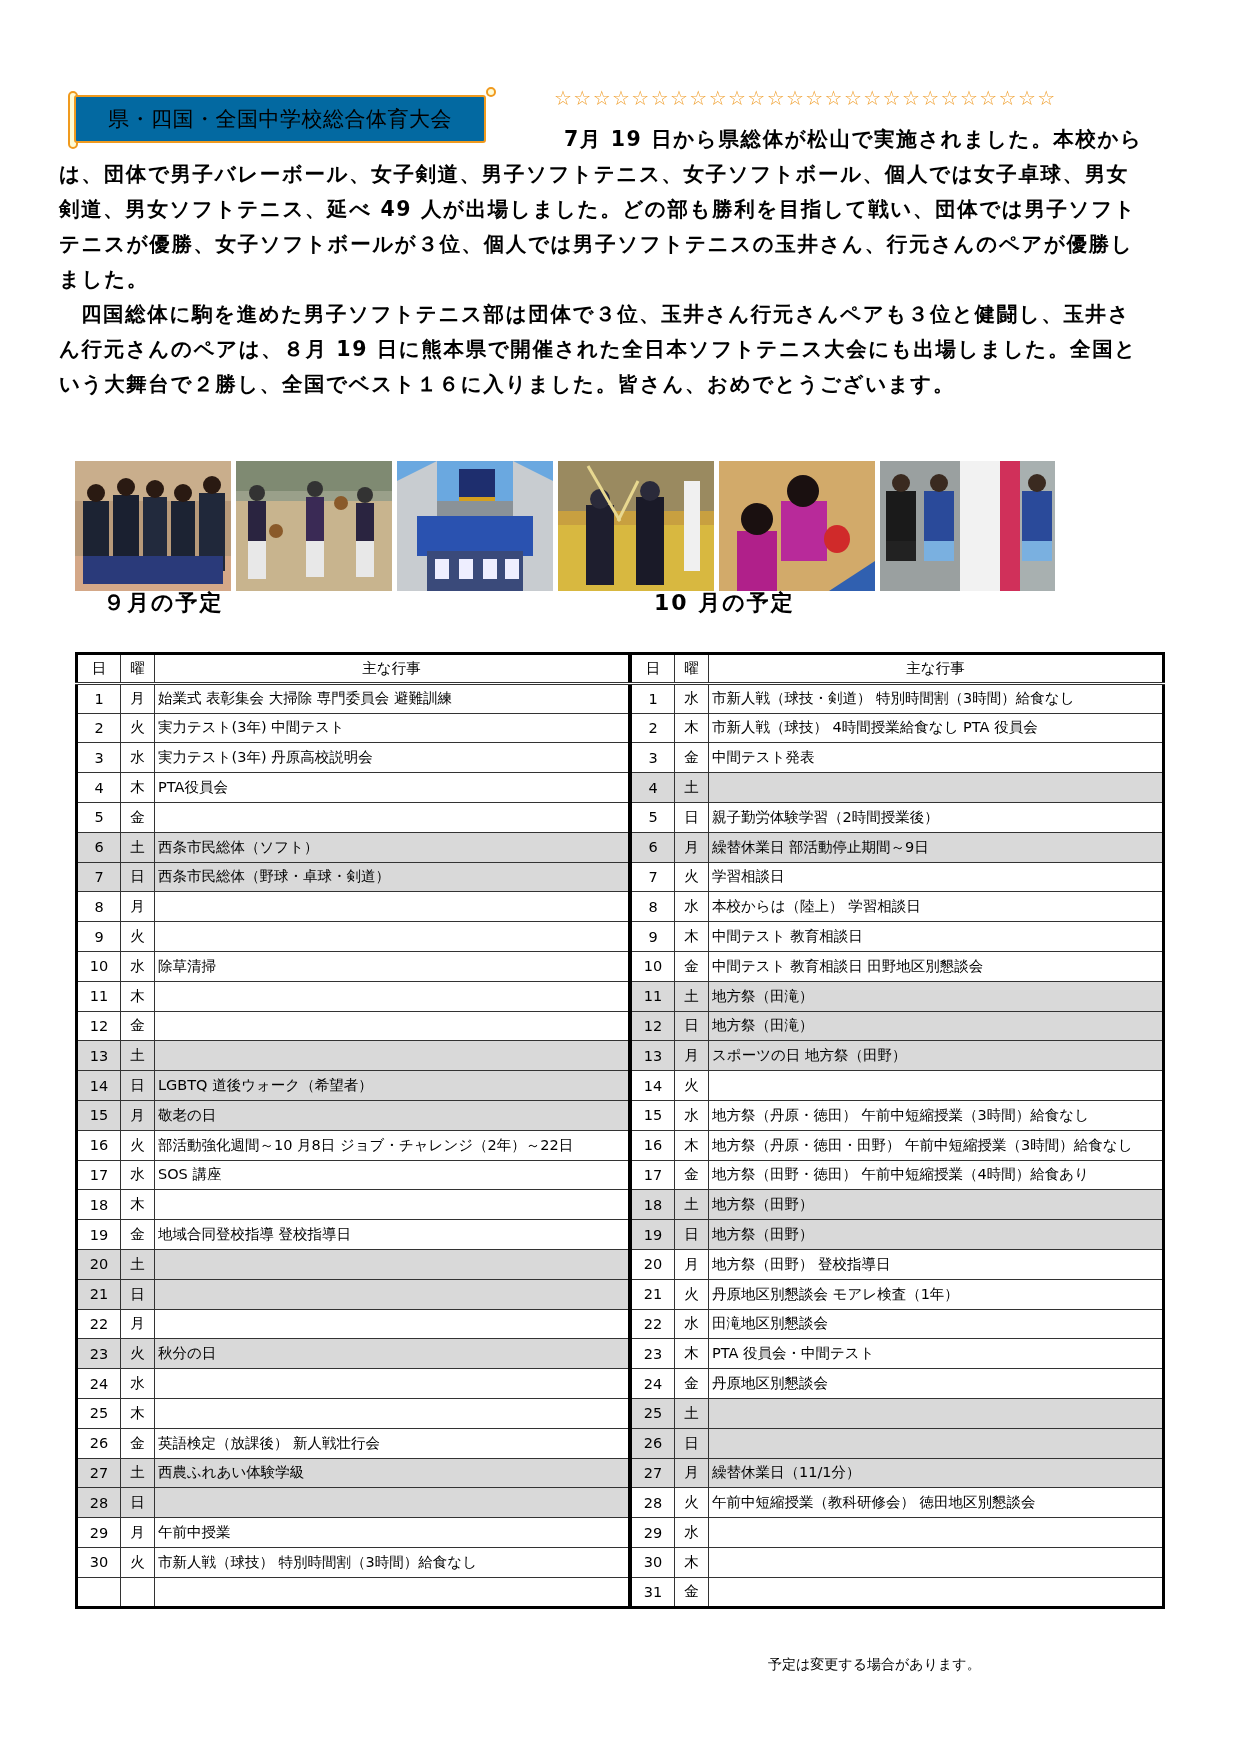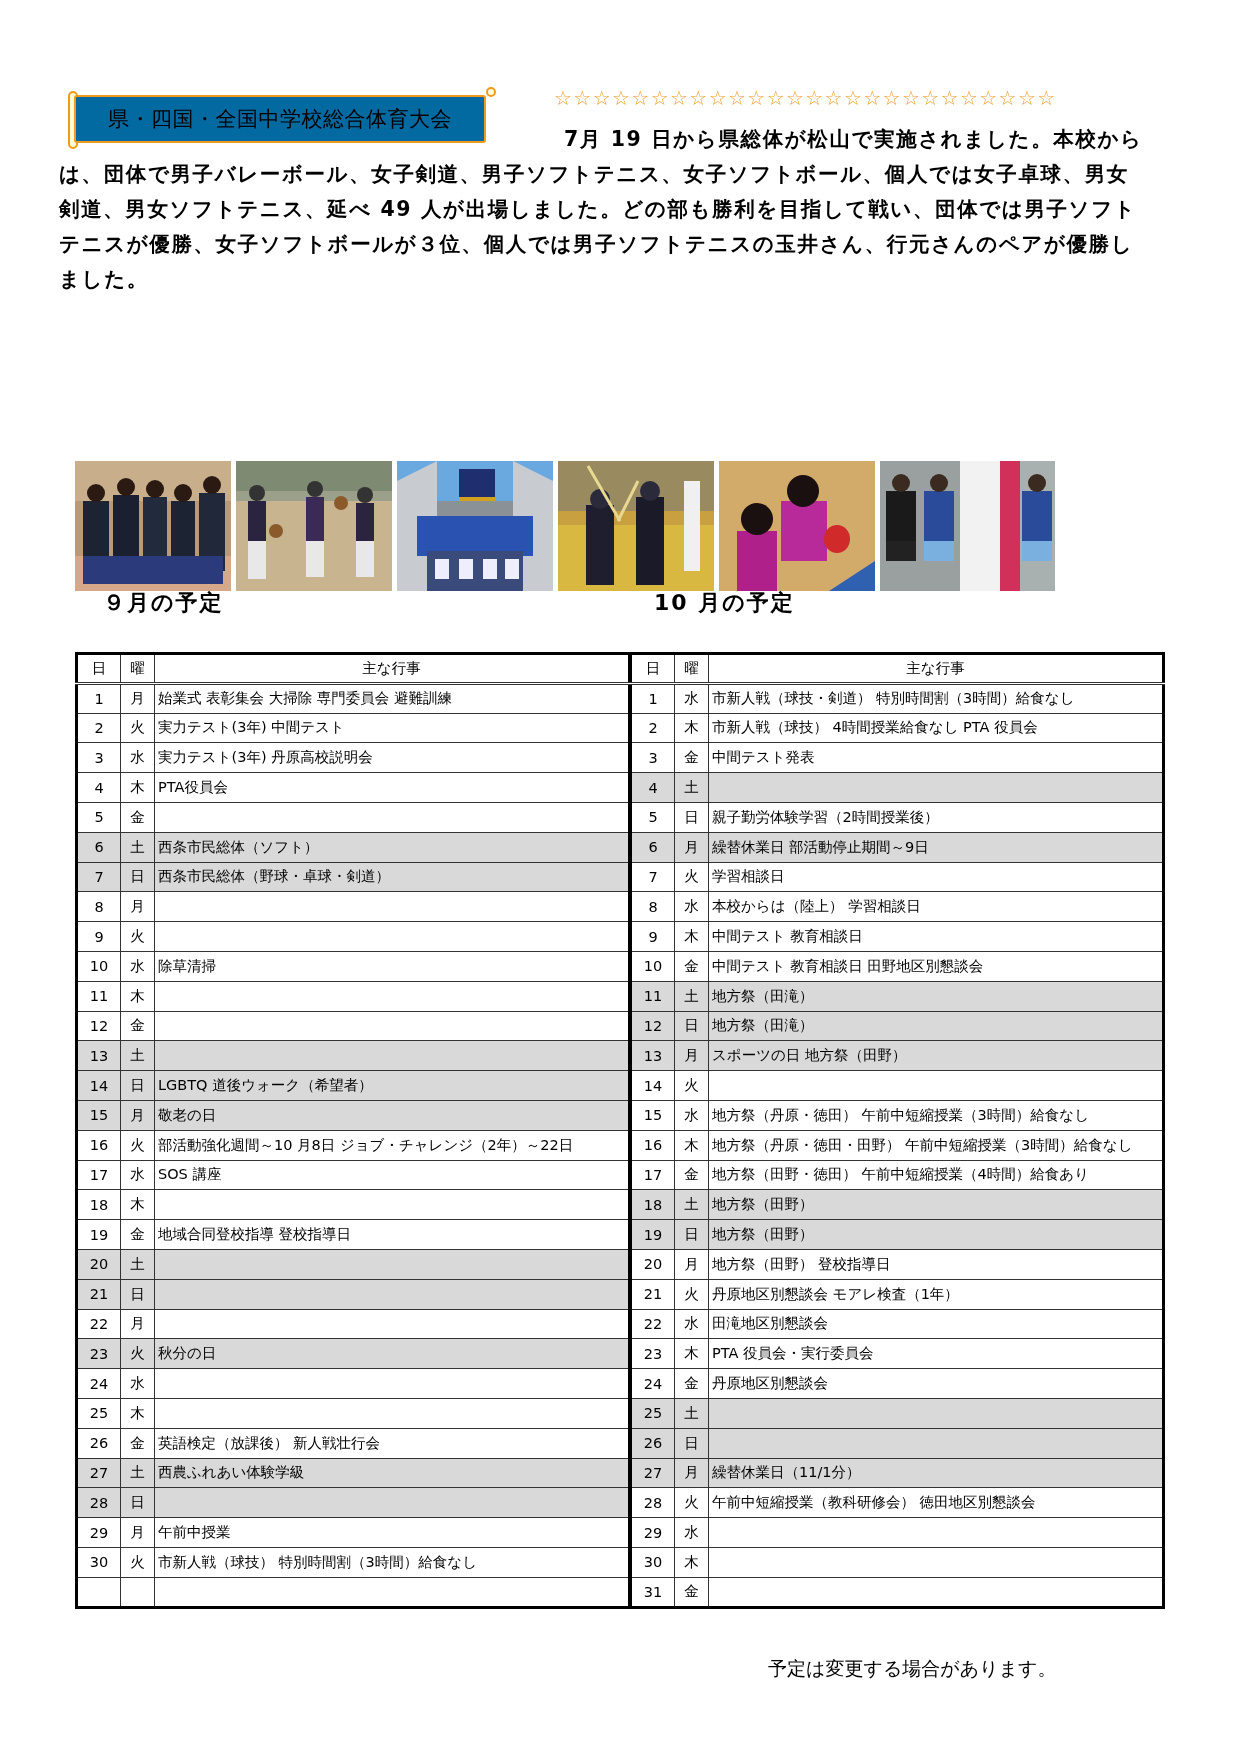--- a/index.html
+++ b/index.html
@@ -33,37 +33,38 @@
   table.sched { position: absolute; border-collapse: collapse; font-size: 14.5px;
     border: 3px solid #000; }
   table.sched td, table.sched th { border: 1px solid #333; height: 29.8px; padding: 0; box-sizing: border-box; }
   table.sched th { font-weight: normal; border-bottom: 3px double #333; }
   table.sched td.day, table.sched th.day { width: 44px; text-align: center; }
   table.sched td.dow, table.sched th.dow { width: 34px; text-align: center; }
   table.sched td.ev { padding-left: 3px; white-space: nowrap; }
   table.sched tr.shade td { background: #d9d9d9; }
   table.sched th.evh { text-align: center; }
 
-  .footnote { position: absolute; left: 768px; top: 1656px; font-size: 19px; }
+  .footnote { position: absolute; left: 768px; top: 1656px; font-size: 14px; }
 </style>
 </head>
 <body>
 
 <div class="banner">
   <div class="banner-roll-left"></div>
   <div class="banner-scroll">
     <span class="banner-title">県・四国・全国中学校総合体育大会</span>
   </div>
   <div class="banner-roll-right"></div>
 </div>
 
 <div class="stars">☆☆☆☆☆☆☆☆☆☆☆☆☆☆☆☆☆☆☆☆☆☆☆☆☆☆</div>
 
 <div class="article">
   <p><span class="lead-indent"></span><span>7月 19 日から県総体が松山で実施されました。本校からは、団体で男子バレーボール、女子剣道、男子ソフトテニス、女子ソフトボール、個人では女子卓球、男女剣道、男女ソフトテニス、延べ 49 人が出場しました。どの部も勝利を目指して戦い、団体では男子ソフトテニスが優勝、女子ソフトボールが３位、個人では男子ソフトテニスの玉井さん、行元さんのペアが優勝しました。</span></p>
+  <p><span class="indent"></span><span>四国総体に駒を進めた男子ソフトテニス部は団体で３位、玉井さん行元さんペアも３位と健闘し、玉井さん行元さんのペアは、８月 19 日に熊本県で開催された全日本ソフトテニス大会にも出場しました。全国という大舞台で２勝し、全国でベスト１６に入りました。皆さん、おめでとうございます。</span></p>
 </div>
 
 <div class="photos">
   <div class="photo" style="width:156px;">
     <svg width="156" height="130" viewBox="0 0 156 130">
         <rect width="156" height="130" fill="#b89a7a"></rect>
         <rect y="0" width="156" height="40" fill="#c9ae8c"></rect>
         <rect y="95" width="156" height="35" fill="#d4a888"></rect>
       <rect x="8" y="40" width="26" height="70" fill="#1c2333"></rect>
         <rect x="38" y="34" width="26" height="76" fill="#1a2030"></rect>
@@ -442,21 +443,21 @@
         <td class="ev">丹原地区別懇談会  モアレ検査（1年）</td>
       </tr>
       <tr>
         <td class="day">22</td>
         <td class="dow">水</td>
         <td class="ev">田滝地区別懇談会</td>
       </tr>
       <tr>
         <td class="day">23</td>
         <td class="dow">木</td>
-        <td class="ev">PTA 役員会・実行委員会</td>
+        <td class="ev">PTA 役員会・中間テスト</td>
       </tr>
       <tr>
         <td class="day">24</td>
         <td class="dow">金</td>
         <td class="ev">丹原地区別懇談会</td>
       </tr>
       <tr class="shade">
         <td class="day">25</td>
         <td class="dow">土</td>
         <td class="ev"></td>

